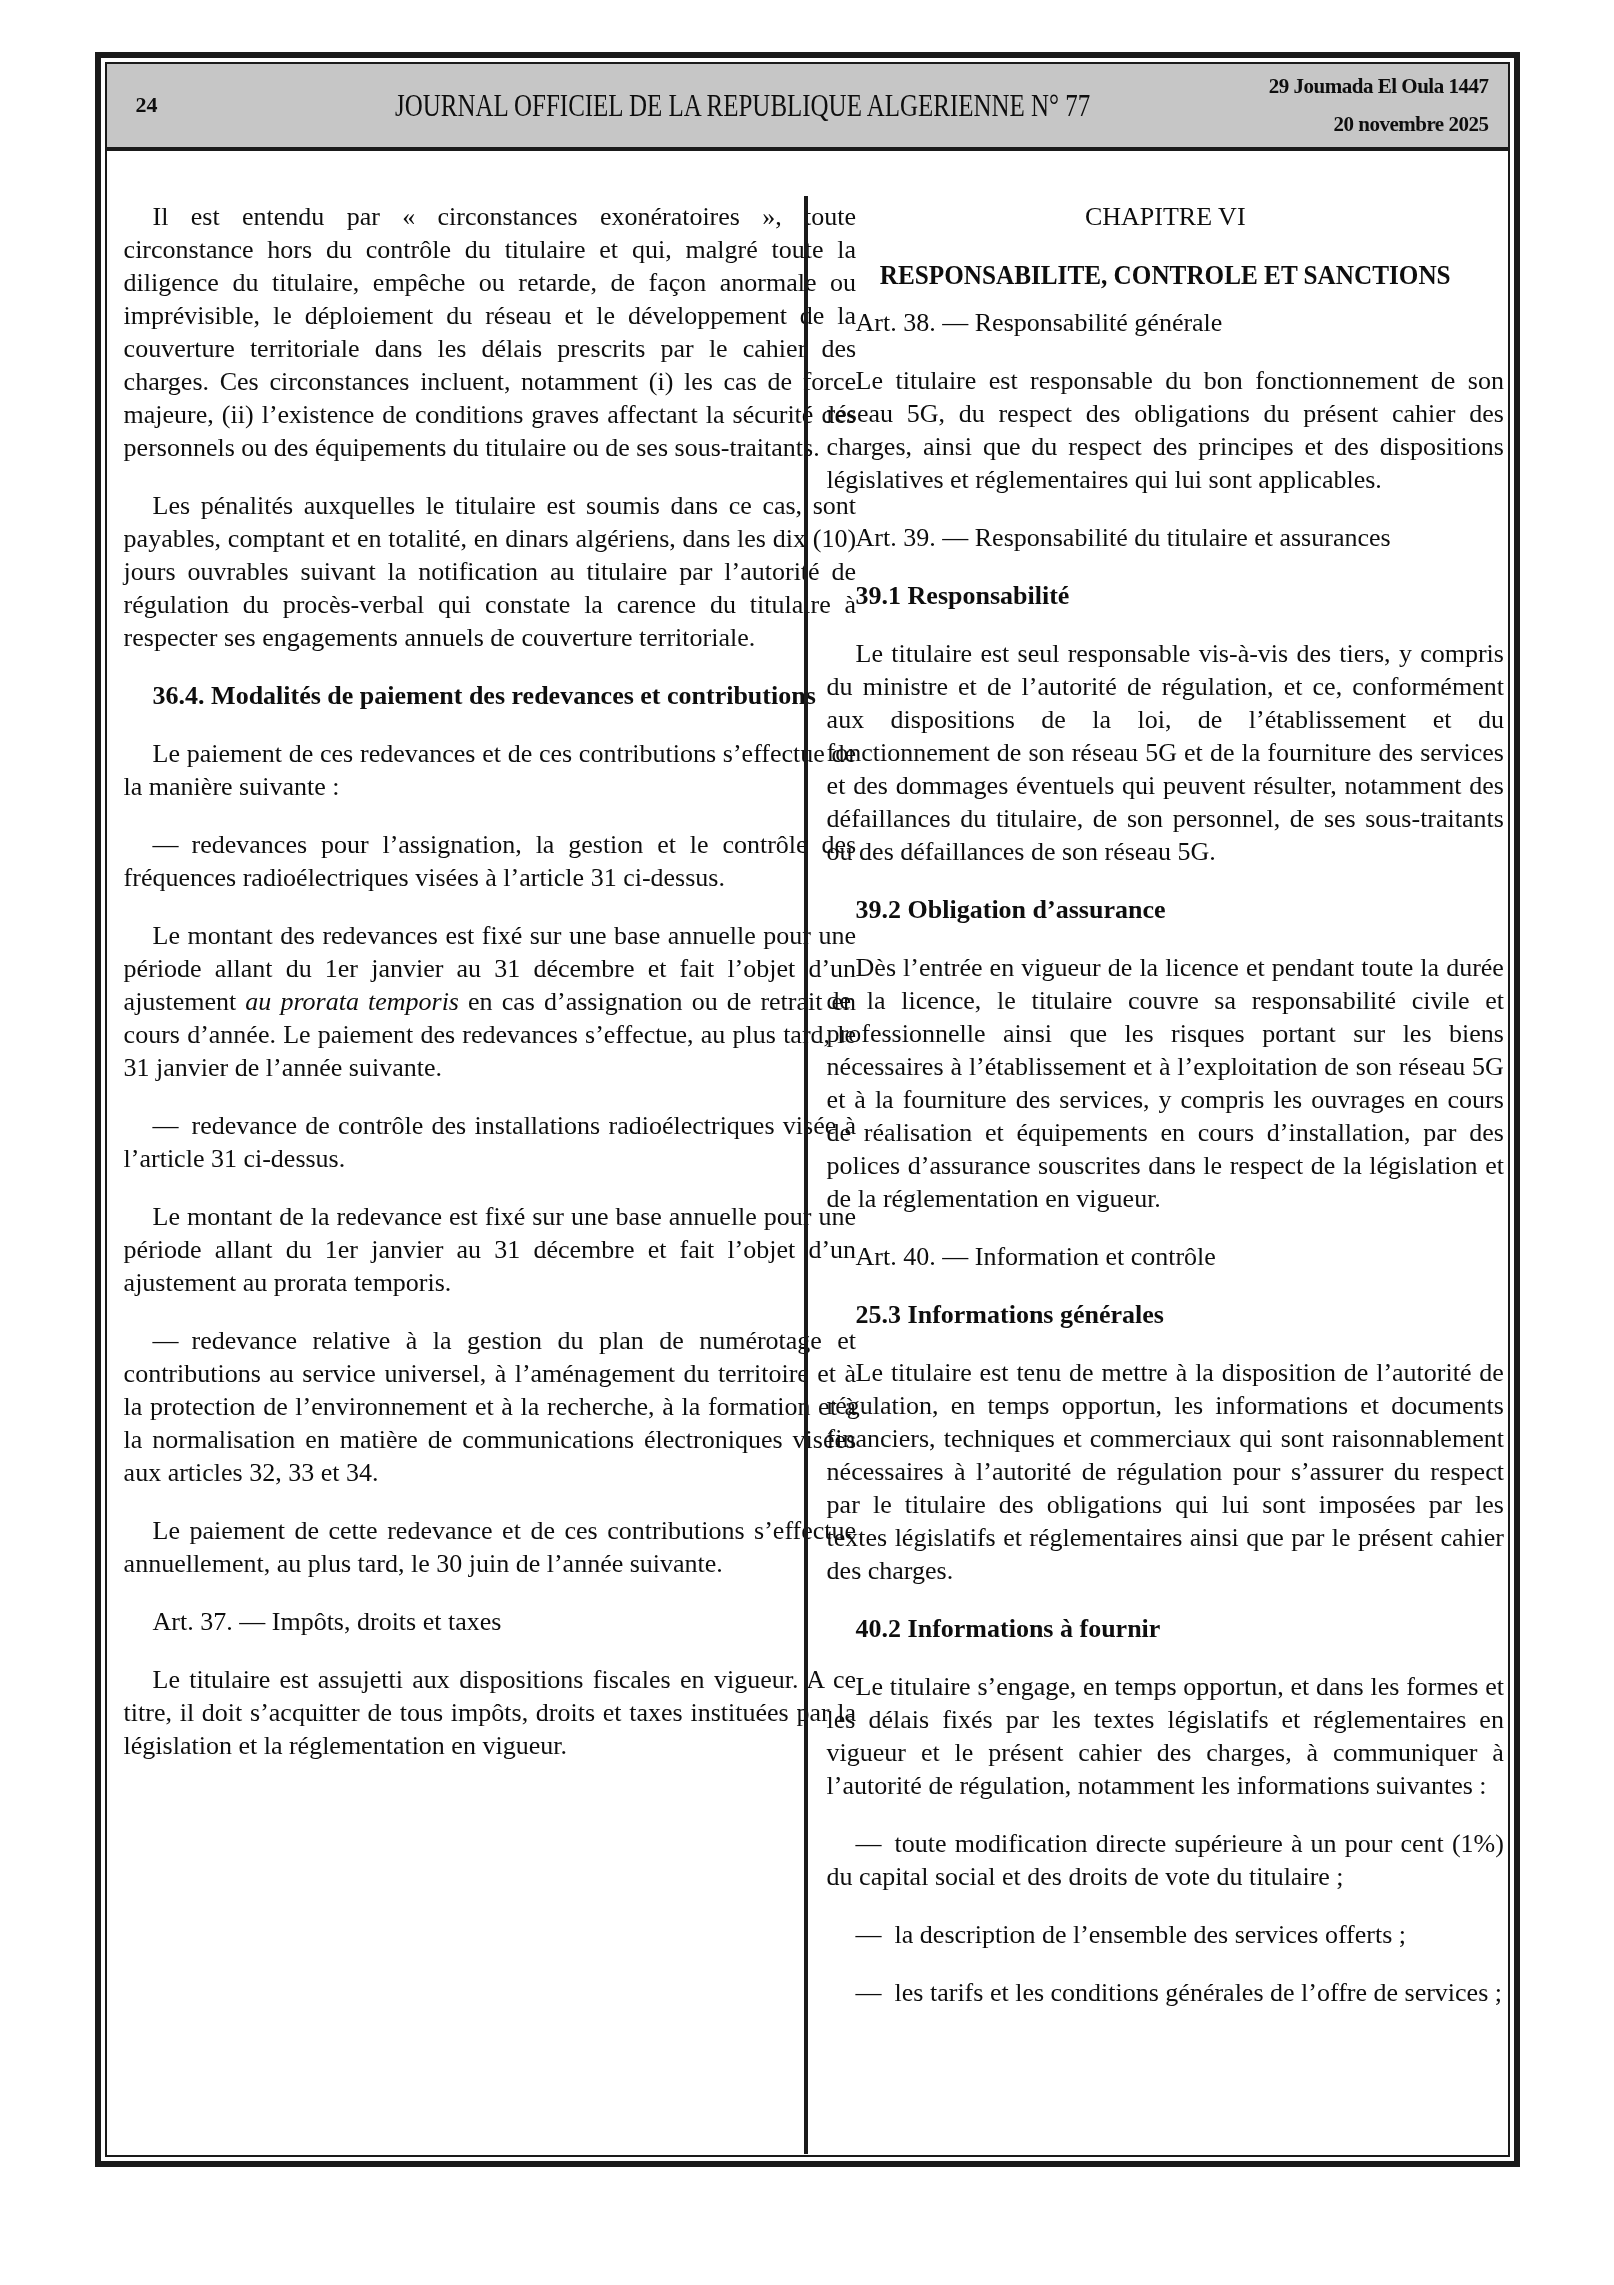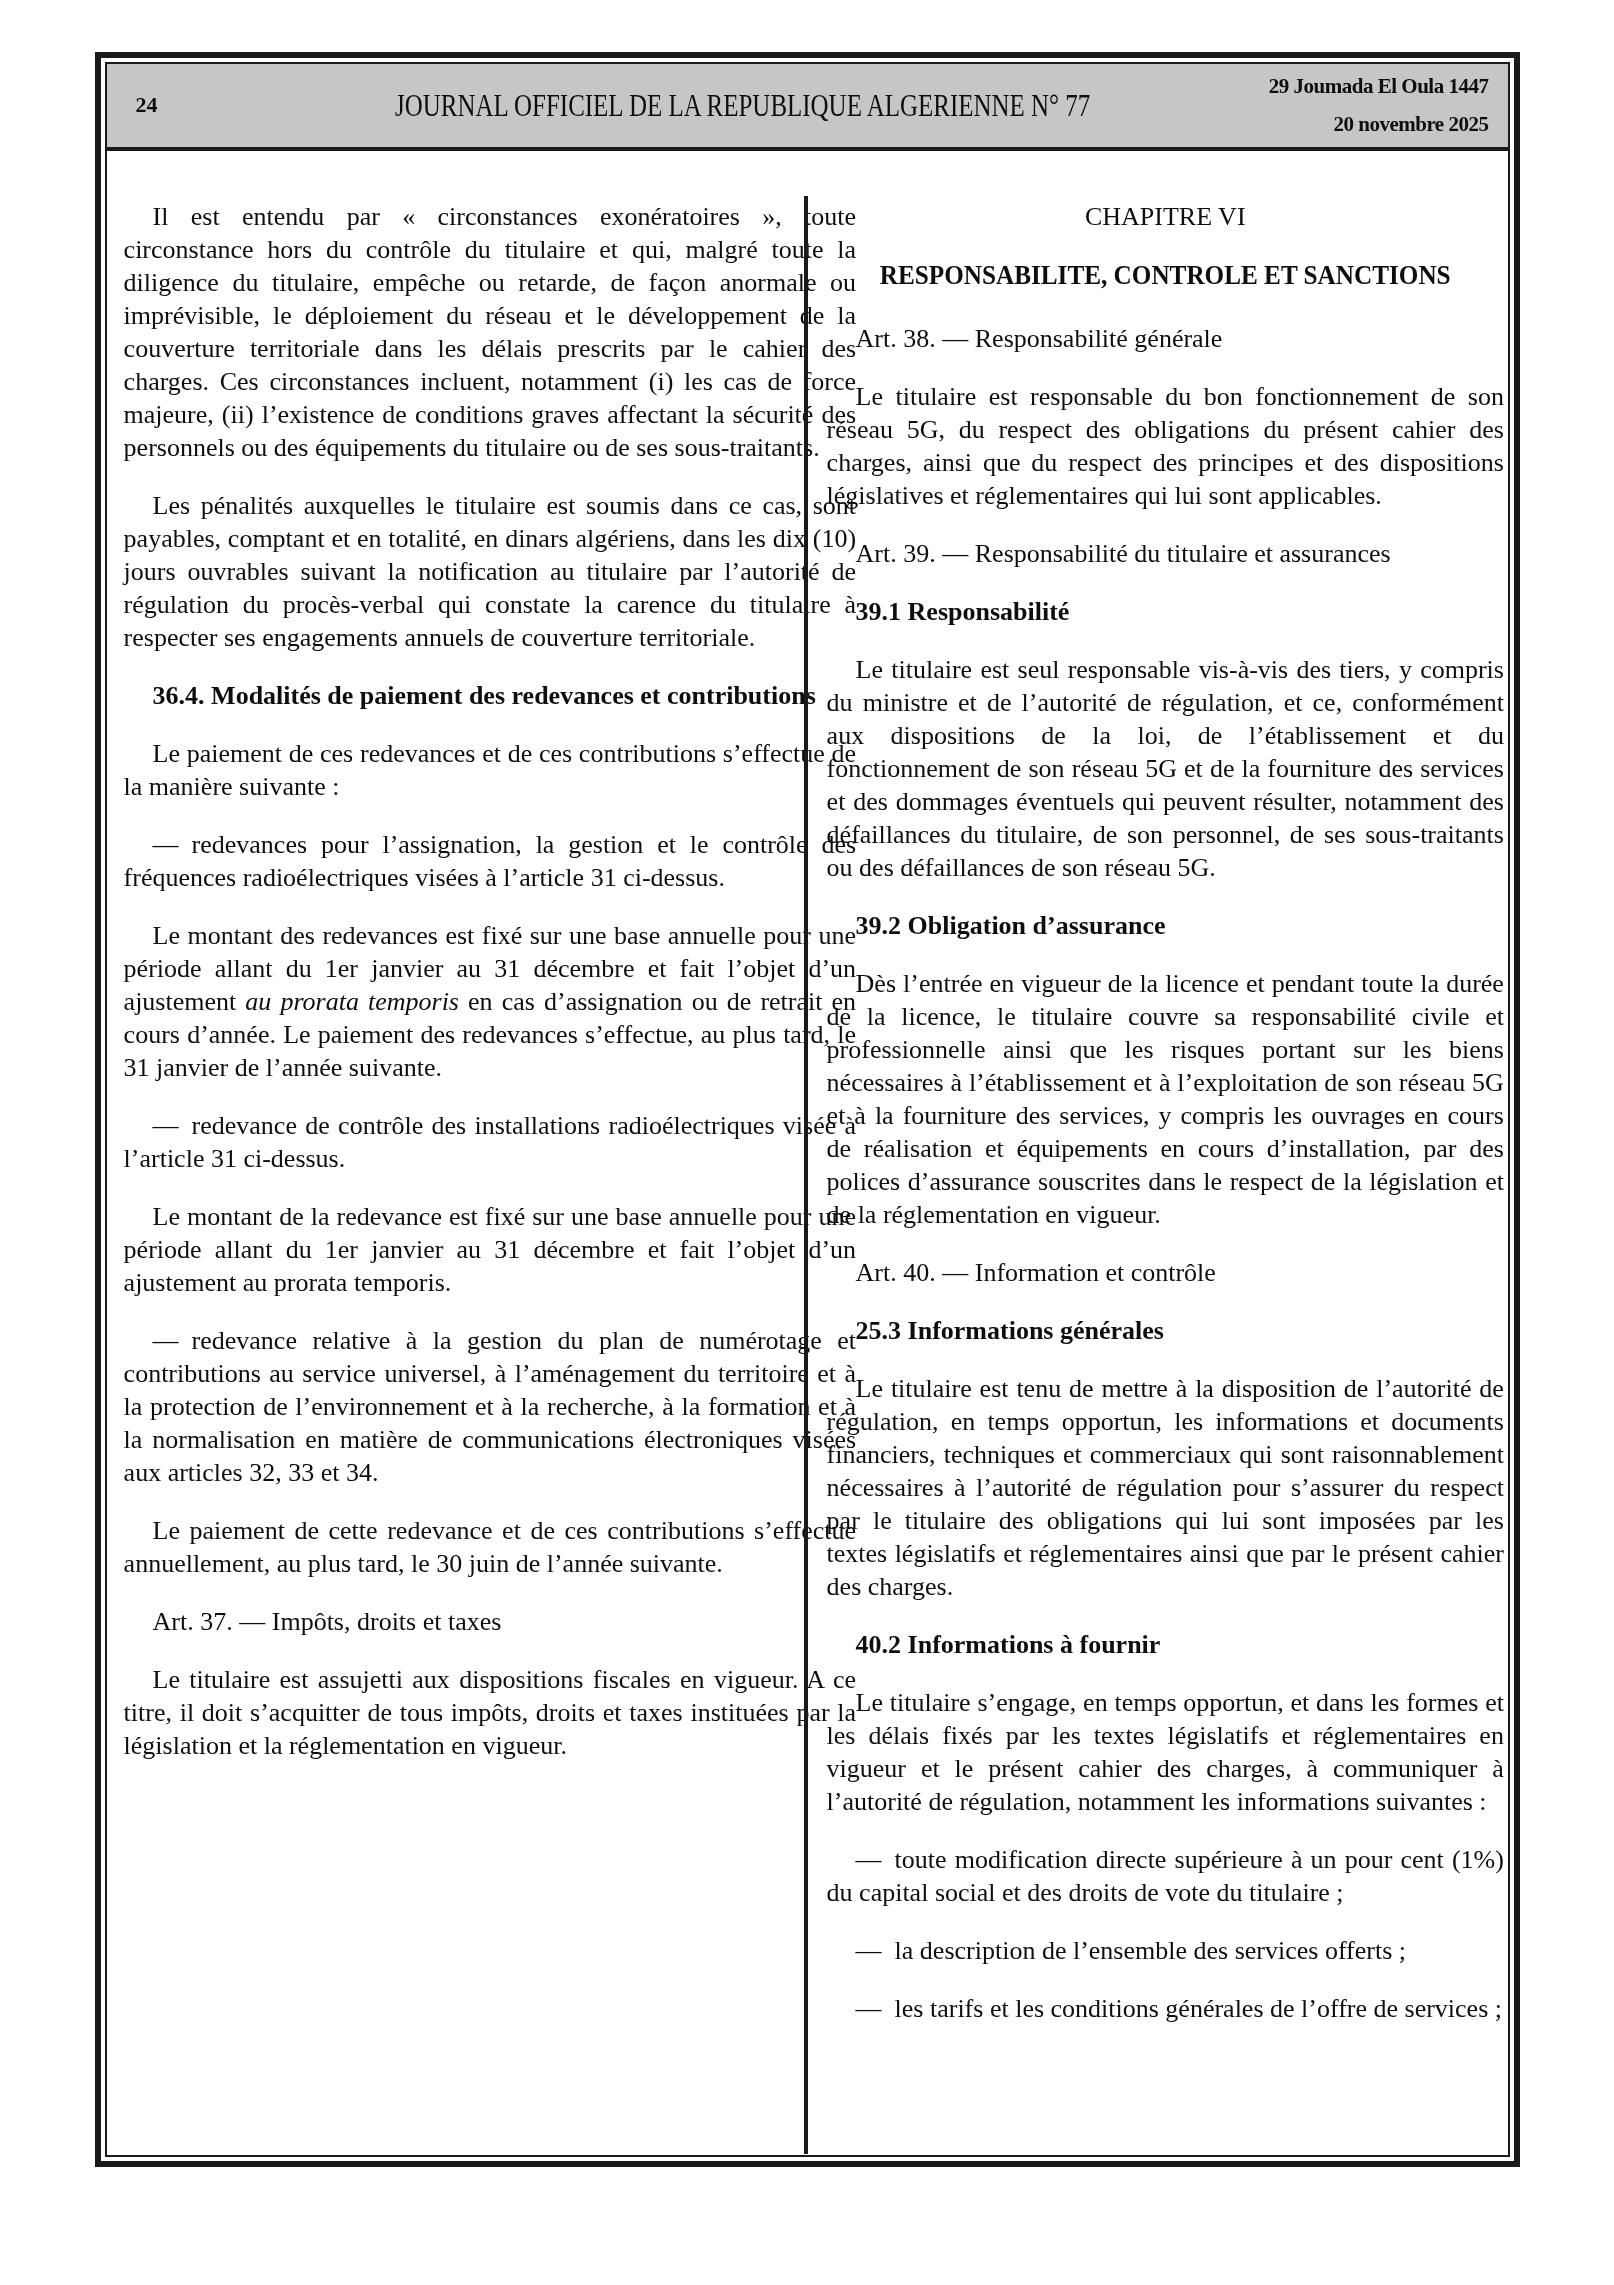--- a/index.html
+++ b/index.html
@@ -51,21 +51,21 @@
   .col-left  { left: 0; width: 764px; padding: 49px 14.5px 0 17px; }
   .col-right { left: 702px; right: 0; padding: 49px 4.5px 0 18px; }
   .para, .art, .h2, .chapter, .chapter-title {
     margin: 0 0 25px 0;
     font-size: 26px; line-height: 33px;
   }
   .para, .h2 { text-align: justify; text-indent: 29px; }
   .art { text-indent: 29px; }
   .h2 { font-weight: bold; }
   .chapter { text-align: center; }
-  .chapter-title { text-align: center; font-weight: bold; font-size: 28px; margin-bottom: 31px; }
+  .chapter-title { text-align: center; font-weight: bold; font-size: 28px; margin-bottom: 15px; }
   .cond { display: inline-block; transform: scaleX(0.9); transform-origin: center; white-space: nowrap; }
   .para i { font-style: italic; }
 </style>
 </head>
 <body>
 
 <div class="frame-outer">
   <div class="frame-inner">
 
     <div class="header-band">

